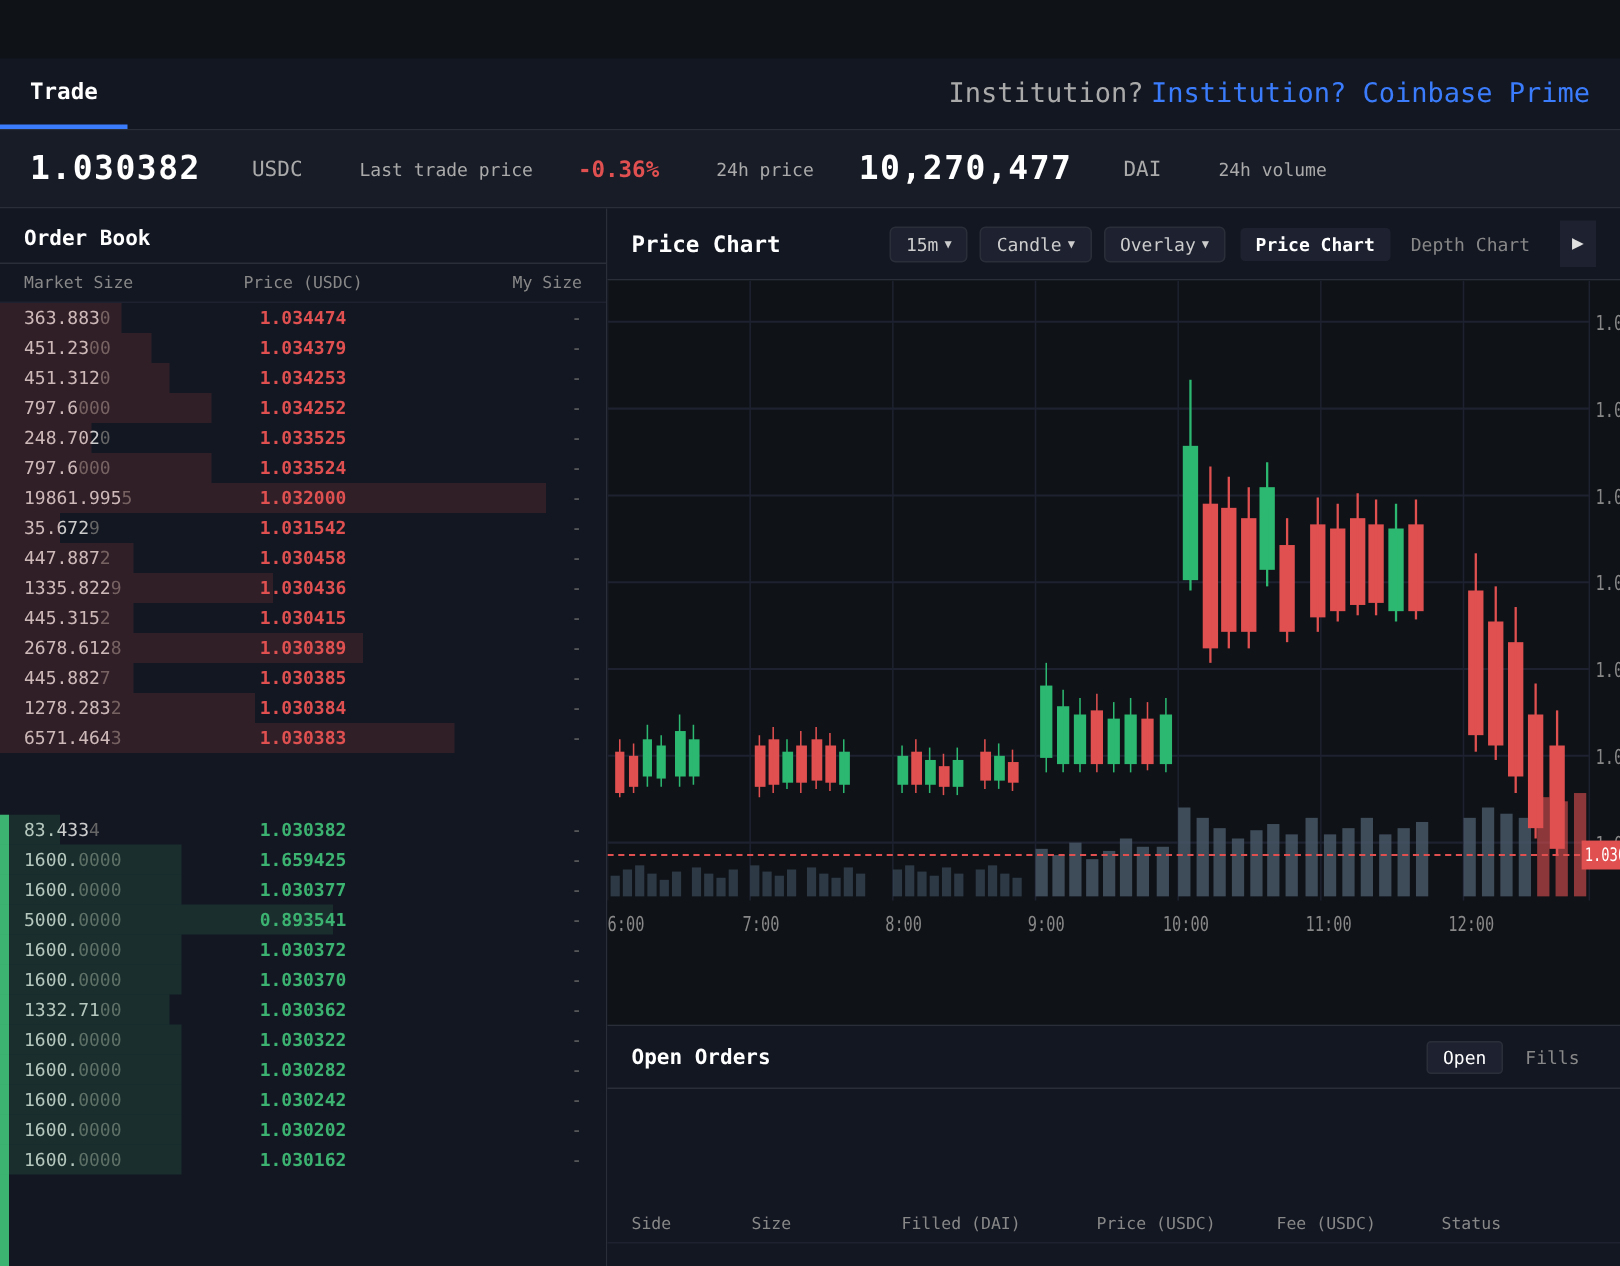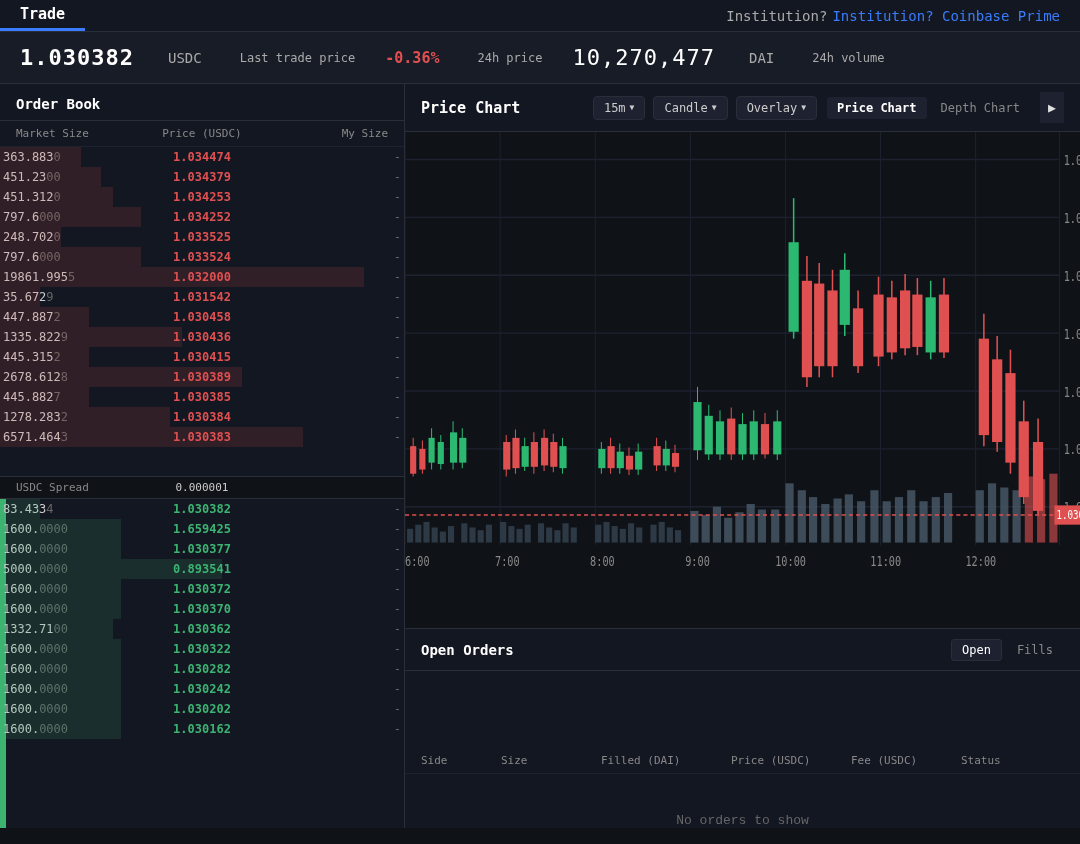--- a/index.html
+++ b/index.html
@@ -9,43 +9,44 @@
       font-family: -apple-system, BlinkMacSystemFont, 'Segoe UI', monospace, sans-serif;
       width: 1080px;
       height: 844px;
       overflow: hidden;
       font-size: 13px;
     }
 
     
     .top-nav {
       background: #131722;
-      height: 32px;
+      height: 48px;
       display: flex;
       align-items: stretch;
       justify-content: space-between;
       border-bottom: 1px solid #2a2e39;
+      margin-top: 39px;
     }
     .nav-left { display: flex; align-items: stretch; }
     .nav-tab {
       padding: 0 20px;
       display: flex;
       align-items: center;
       font-size: 15px;
       font-weight: 600;
       color: #fff;
       border-bottom: 3px solid #3a7cfc;
       cursor: pointer;
     }
     .nav-right {
       display: flex;
       align-items: center;
       padding-right: 20px;
       color: #aaa;
-      font-size: 14px;
+      font-size: 18px;
     }
     .nav-right span { color: #3a7cfc; }
 
     
     .ticker-bar {
       background: #181c27;
       height: 52px;
       display: flex;
       align-items: center;
       padding: 0 20px;
@@ -54,21 +55,21 @@
     }
     .ticker-price {
       font-size: 22px;
       font-weight: 700;
       color: #fff;
       letter-spacing: 1px;
     }
     .ticker-currency { font-size: 14px; color: #aaa; margin-left: 4px; }
     .ticker-label { font-size: 12px; color: #aaa; margin-left: 8px; }
     .ticker-change { font-size: 15px; color: #e05050; font-weight: 600; }
-    .ticker-vol-price { font-size: 22px; font-weight: 400; color: #fff; letter-spacing: 1px; }
+    .ticker-vol-price { font-size: 22px; font-weight: 700; color: #fff; letter-spacing: 1px; }
 
     
     .main-layout {
       display: flex;
       height: calc(844px - 48px - 52px);
     }
 
     
     .left-panel {
       width: 405px;
@@ -93,21 +94,21 @@
       color: #888;
       border-bottom: 1px solid #1e2230;
     }
     .ob-header span:nth-child(2) { text-align: center; }
     .ob-header span:nth-child(3) { text-align: right; }
 
     .ob-rows { overflow: hidden; flex: 1; }
     .ob-row {
       display: grid;
       grid-template-columns: 1fr 1fr 1fr;
-      padding: 2px 3px;
+      padding: 2px 16px;
       font-size: 12px;
       position: relative;
       height: 20px;
       align-items: center;
     }
     .ob-row .market-size { color: #ccc; }
     .ob-row .price-ask { color: #e05050; text-align: center; font-weight: 600; }
     .ob-row .price-bid { color: #3cb371; text-align: center; font-weight: 600; }
     .ob-row .my-size { text-align: right; color: #666; }
 
@@ -403,25 +404,20 @@
       <span class="my-size">-</span>
     </div>
         <div class="ob-row">
       <div class="depth-bar" style="width:75%"></div>
       <span class="market-size">6571.464<span class="dim">3</span></span>
       <span class="price-ask">1.030383</span>
       <span class="my-size">-</span>
     </div>
       </div>
 
-    <div class="spread-row">
-      <span>USDC Spread</span>
-      <span>0.000001</span>
-      <span></span>
-    </div>
 
     <div class="ob-rows" id="bid-rows" style="position:relative;">
       <div class="green-bar"></div>
     <div class="ob-row">
       <div class="depth-bar depth-bar-bid" style="width:10%"></div>
       <span class="market-size">83.433<span class="dim">4</span></span>
       <span class="price-bid">1.030382</span>
       <span class="my-size">-</span>
     </div>
         <div class="ob-row">

